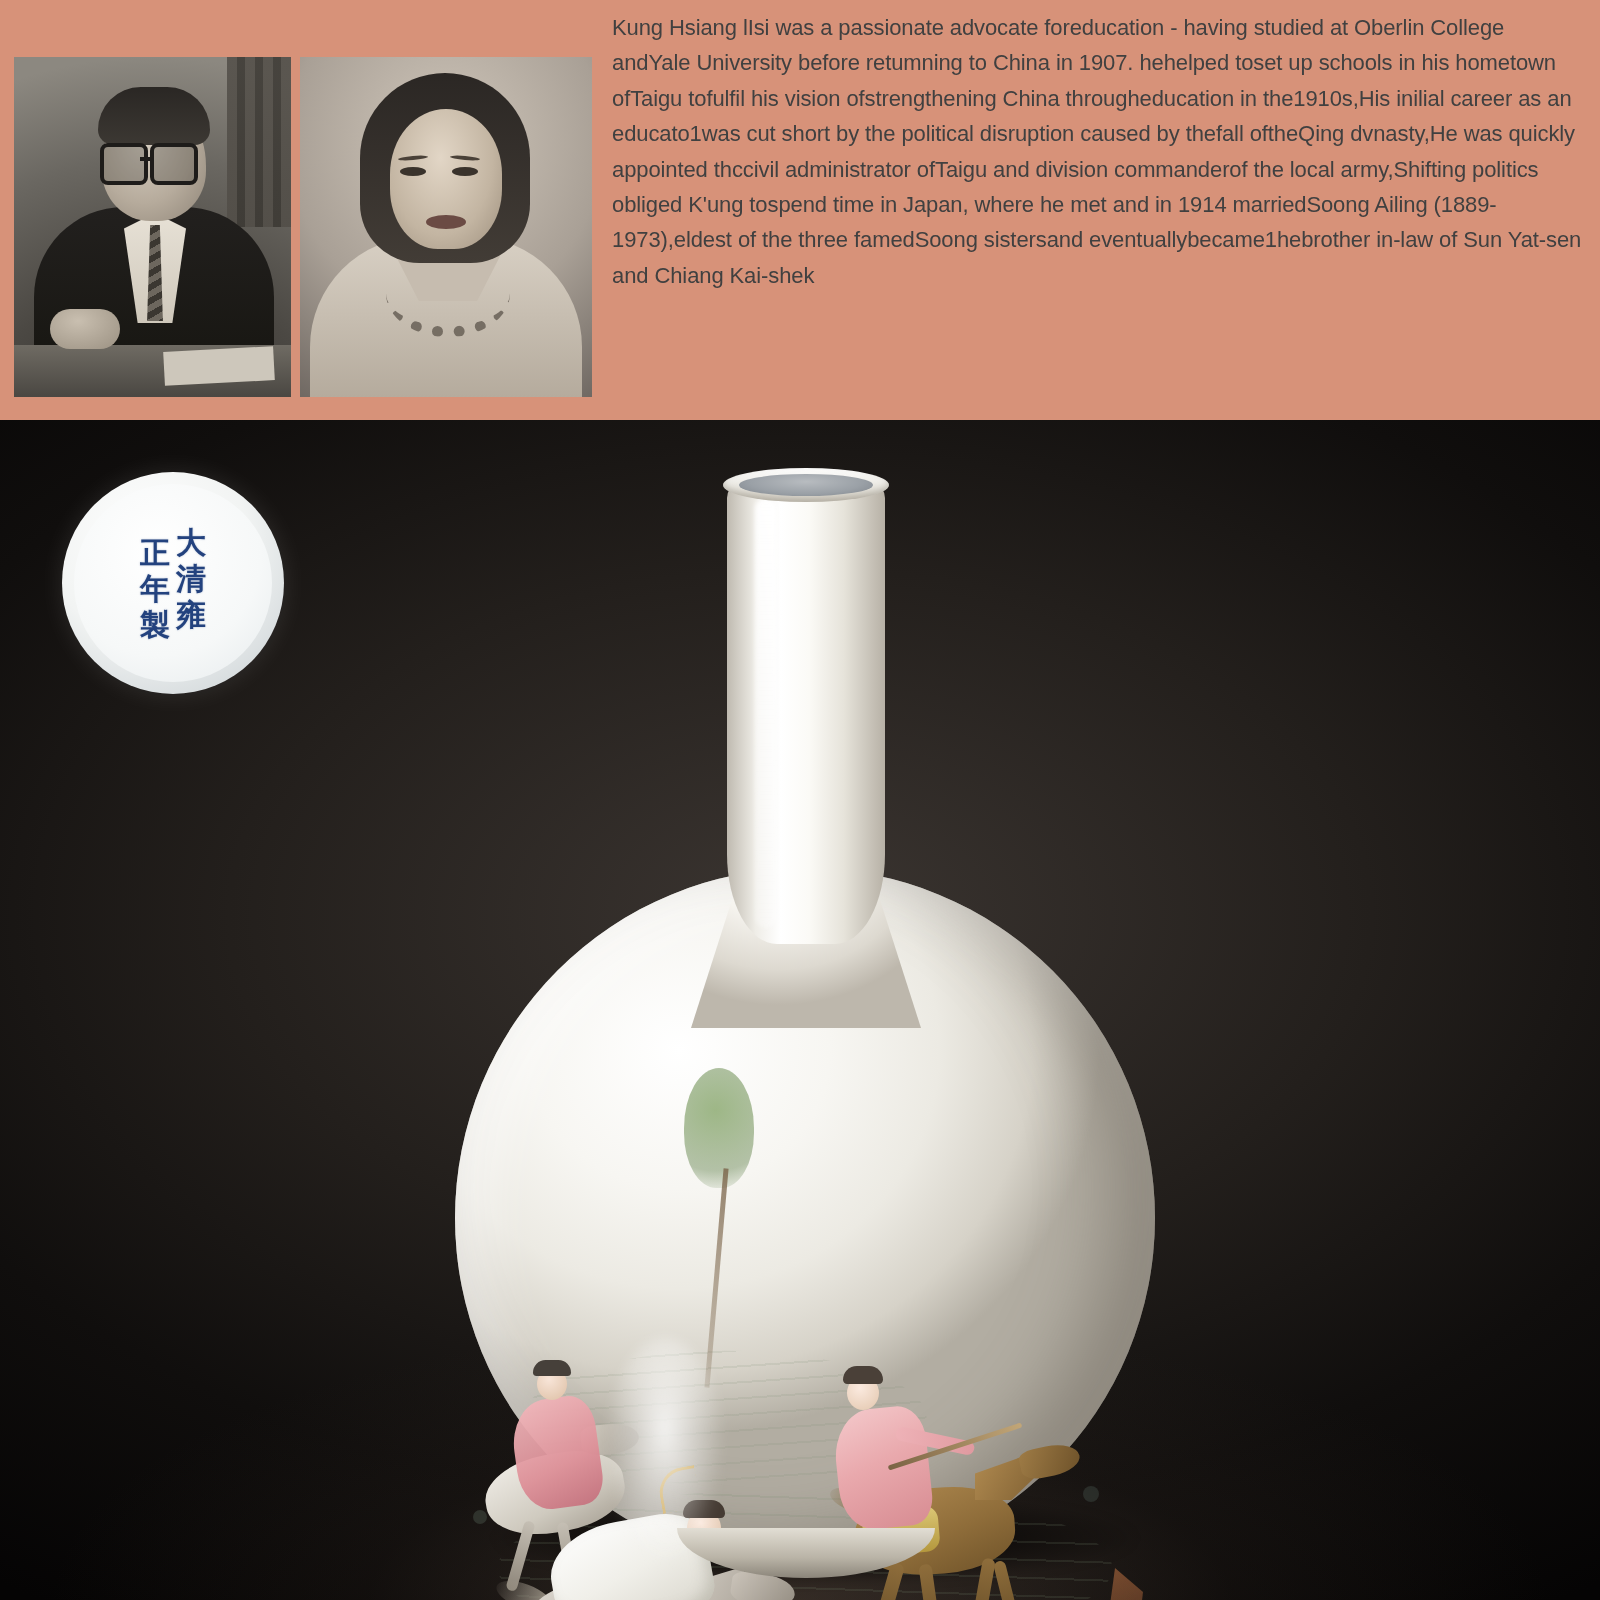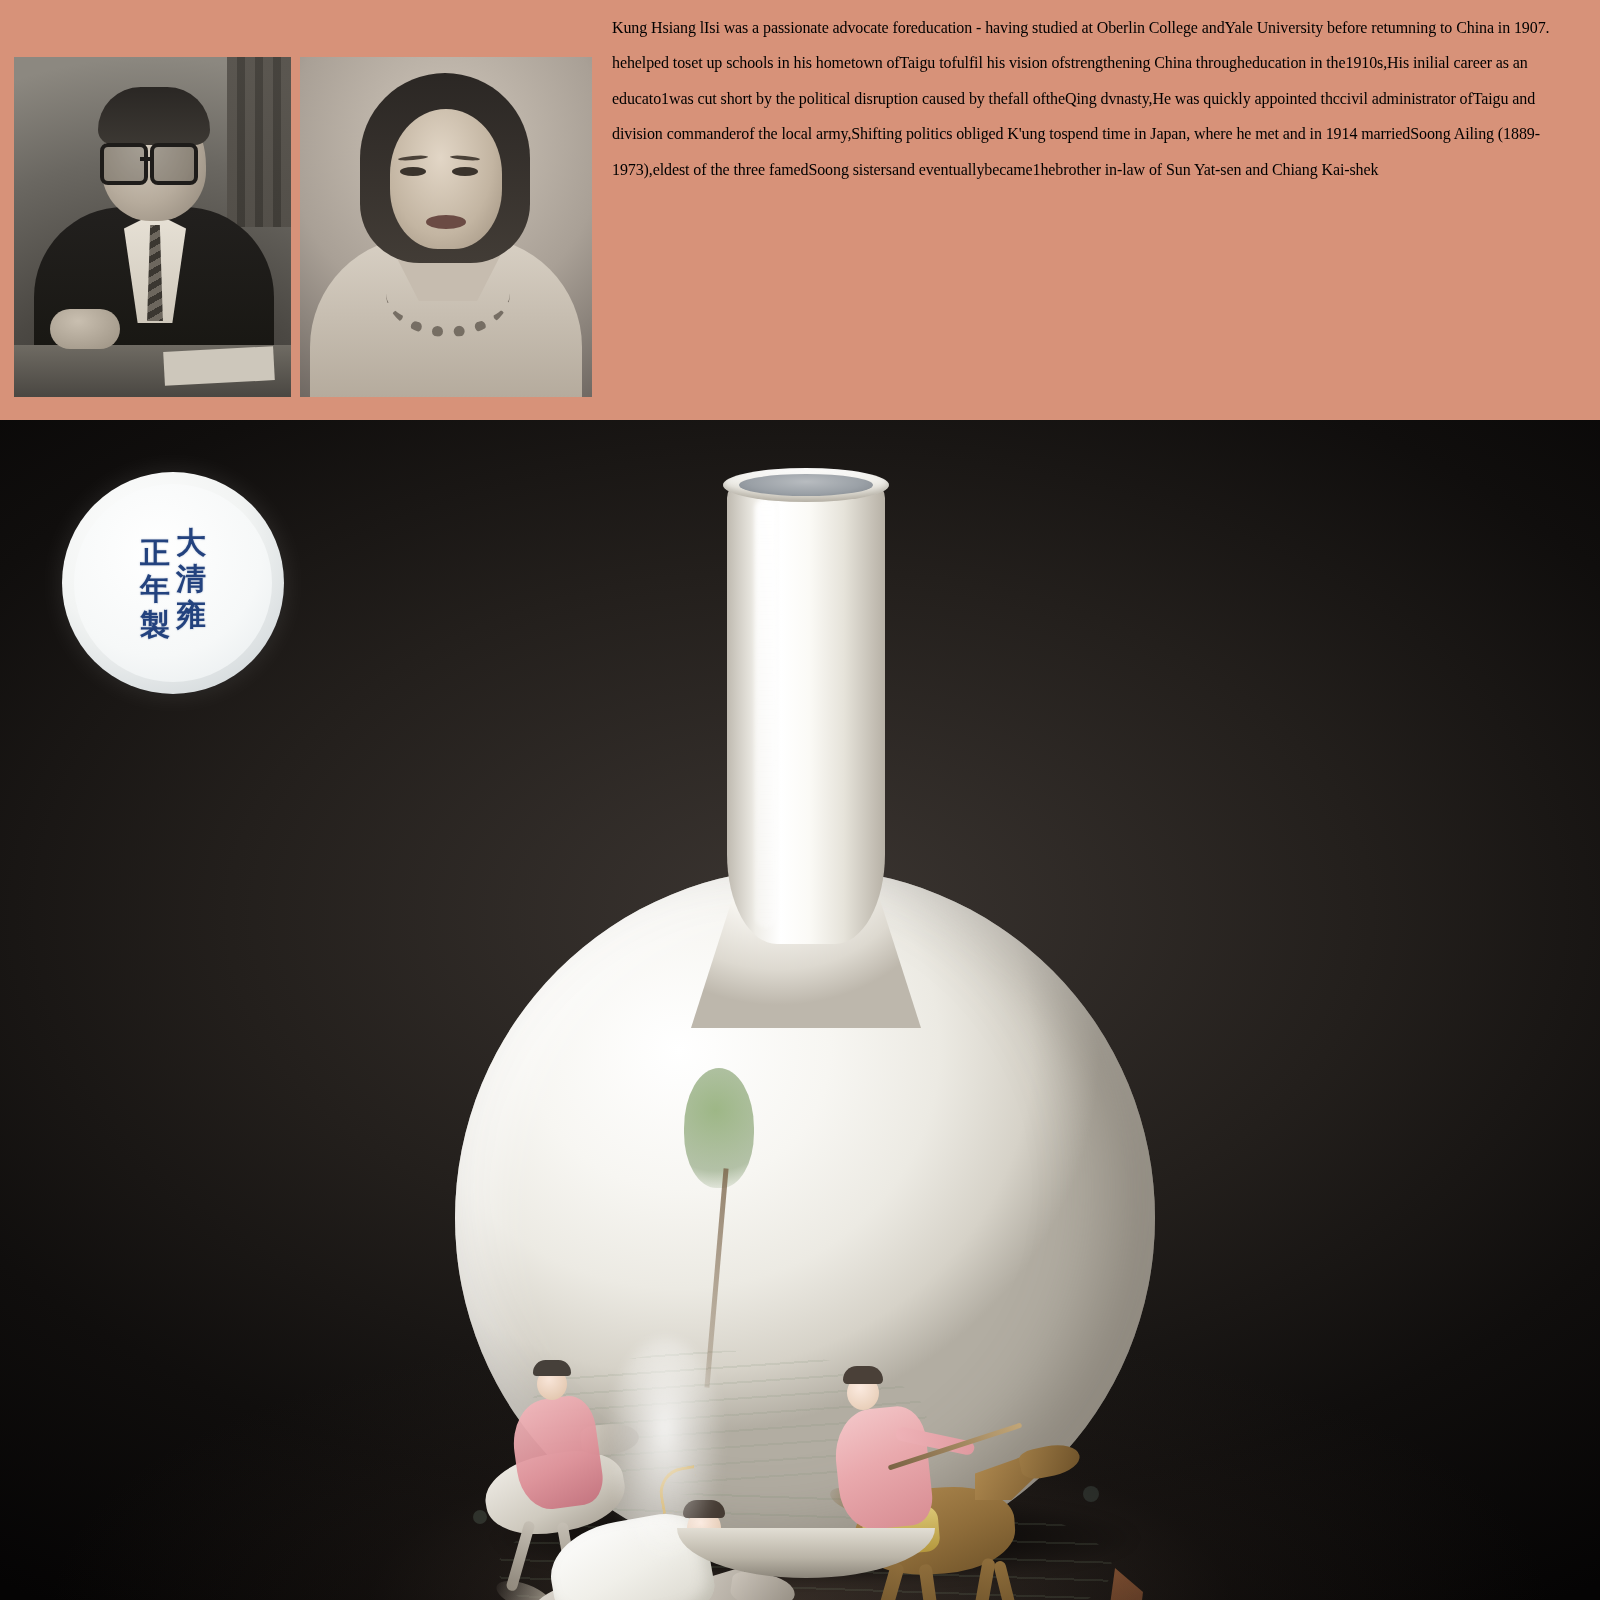--- a/index.html
+++ b/index.html
@@ -189,26 +189,25 @@
     border-bottom: 11px dotted #6e665c;
     border-radius: 50%;
     opacity: .9;
   }
 
   
   #banner-text {
     position: absolute;
     left: 612px; top: 10px;
     width: 975px;
-    color: #000000;
-    font-size: 16px;
+    color: #404040;
+    font-size: 22px;
     line-height: 35.4px;
     letter-spacing: -0.1px;
     white-space: pre-wrap;
-    font-family: Liberation Serif, serif;
   }
 
   
   #photo {
     position: absolute;
     left: 0; top: 420px;
     width: 1600px;
     height: 1180px;
     background:
       radial-gradient(ellipse 85% 70% at 50% 42%, #3b3531 0%, #231f1c 42%, #100e0d 72%, #050404 100%);

